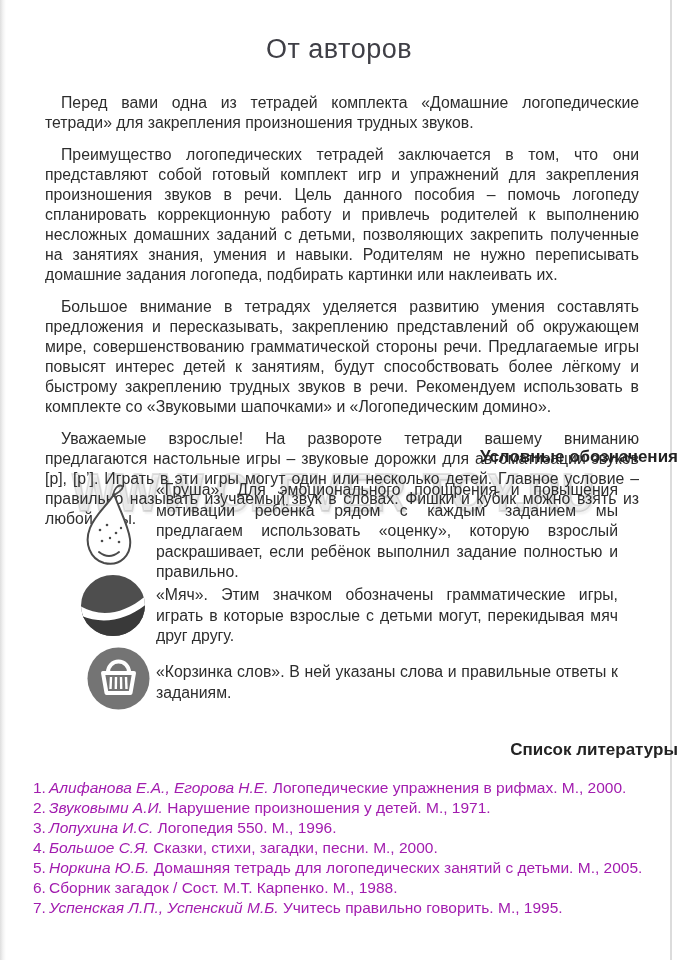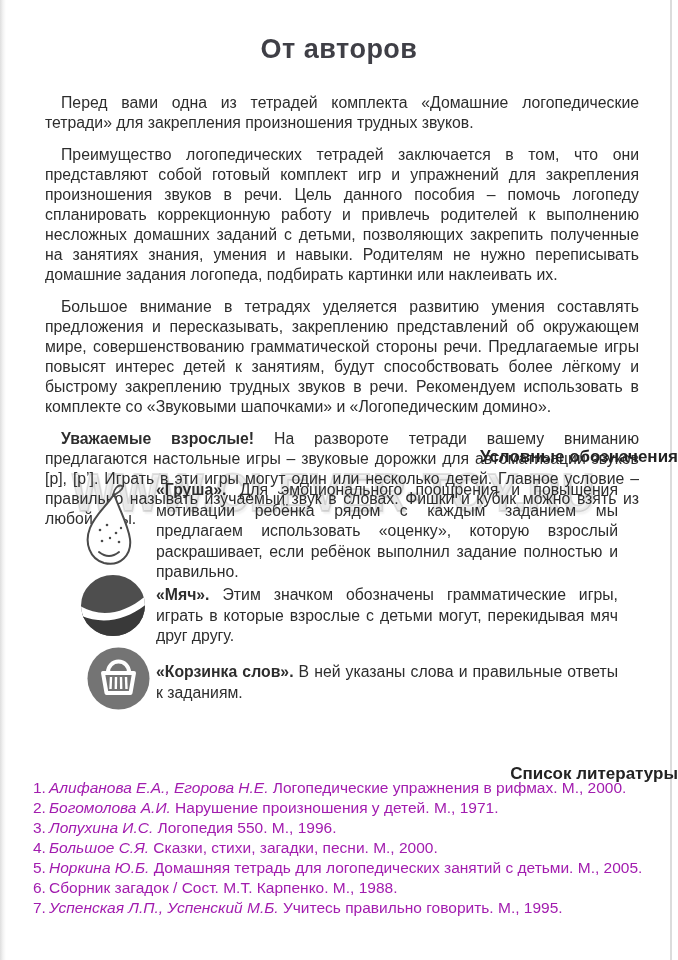--- a/index.html
+++ b/index.html
@@ -5,43 +5,43 @@
   html,body{margin:0;padding:0;background:#ffffff;}
   #page{
     position:relative;width:678px;height:960px;background:#fff;overflow:hidden;
     font-family:"Liberation Sans",sans-serif;color:#2e2e2e;
   }
   .edge-left{position:absolute;left:0;top:0;bottom:0;width:6px;
     background:linear-gradient(90deg,#dedede 0%,#f3f3f3 50%,#ffffff 100%);}
   .edge-right{position:absolute;right:6px;top:0;bottom:0;width:2px;background:#dcdcdc;}
   .page-title{
     position:absolute;top:34px;left:0;width:100%;text-align:center;
-    font-size:27px;font-weight:700;color:#3f3f46;letter-spacing:.5px;z-index:2;
+    font-size:27px;font-weight:400;color:#3f3f46;letter-spacing:.5px;z-index:2;
   }
   .watermark{
     position:absolute;top:461px;left:72px;z-index:1;white-space:nowrap;
     font-size:54px;font-weight:700;letter-spacing:1px;
     color:rgba(0,0,0,0.045);
     -webkit-text-stroke:2px rgba(0,0,0,0.115);
     text-shadow:2px 3px 2px rgba(0,0,0,0.05);
     transform:scaleX(0.85);transform-origin:left top;
   }
   .body-text{
     position:absolute;left:33px;top:81px;width:618px;z-index:2;
     font-size:15.8px;line-height:20px;text-align:justify;color:#2d2d2d;
   }
   .para{margin:12px;text-indent:16px;}
-  .lead{font-weight:700;}
+  .lead{font-weight:400;}
   .lead:empty{display:none;}
   .section-heading{
     position:absolute;left:0;width:100%;text-align:right;z-index:2;
     font-size:17px;font-weight:700;color:#232323;
   }
   .legend-heading{top:447px;}
-  .biblio-heading{top:764px;}
+  .biblio-heading{top:740px;}
   .legend-text{
     position:absolute;left:156px;width:462px;z-index:2;
     font-size:15.8px;line-height:20.5px;text-align:justify;color:#2d2d2d;
   }
   .legend-icon{position:absolute;z-index:2;}
   #pear-icon{left:80px;top:481px;}
   #ball-icon{left:79px;top:574px;}
   #basket-icon{left:86px;top:646px;}
   .biblio-list{
     position:absolute;left:33px;top:778px;width:620px;z-index:2;
@@ -118,20 +118,20 @@
     </svg>
   </div>
   <div class="legend-text" style="top:662px;">
     <span class="lead">«Корзинка слов».</span><span> В ней указаны слова и правильные ответы к заданиям.</span>
   </div>
 
   <div class="section-heading biblio-heading">Список литературы</div>
 
   <div class="biblio-list">
     <div class="bib-item"><span class="bib-num">1.</span><span class="bib-authors">Алифанова Е.А., Егорова Н.Е.</span><span> Логопедические упражнения в рифмах. М., 2000.</span></div>
-    <div class="bib-item"><span class="bib-num">2.</span><span class="bib-authors">Богомолова А.И.</span><span> Нарушение произношения у детей. М., 1971.</span></div>
+    <div class="bib-item"><span class="bib-num">2.</span><span class="bib-authors">Звуковыми А.И.</span><span> Нарушение произношения у детей. М., 1971.</span></div>
     <div class="bib-item"><span class="bib-num">3.</span><span class="bib-authors">Лопухина И.С.</span><span> Логопедия 550. М., 1996.</span></div>
     <div class="bib-item"><span class="bib-num">4.</span><span class="bib-authors">Большое С.Я.</span><span> Сказки, стихи, загадки, песни. М., 2000.</span></div>
     <div class="bib-item"><span class="bib-num">5.</span><span class="bib-authors">Норкина Ю.Б.</span><span> Домашняя тетрадь для логопедических занятий с детьми. М., 2005.</span></div>
     <div class="bib-item"><span class="bib-num">6.</span><span>Сборник загадок / Сост. М.Т. Карпенко. М., 1988.</span></div>
     <div class="bib-item"><span class="bib-num">7.</span><span class="bib-authors">Успенская Л.П., Успенский М.Б.</span><span> Учитесь правильно говорить. М., 1995.</span></div>
   </div>
 </div>
 
 </body></html>

